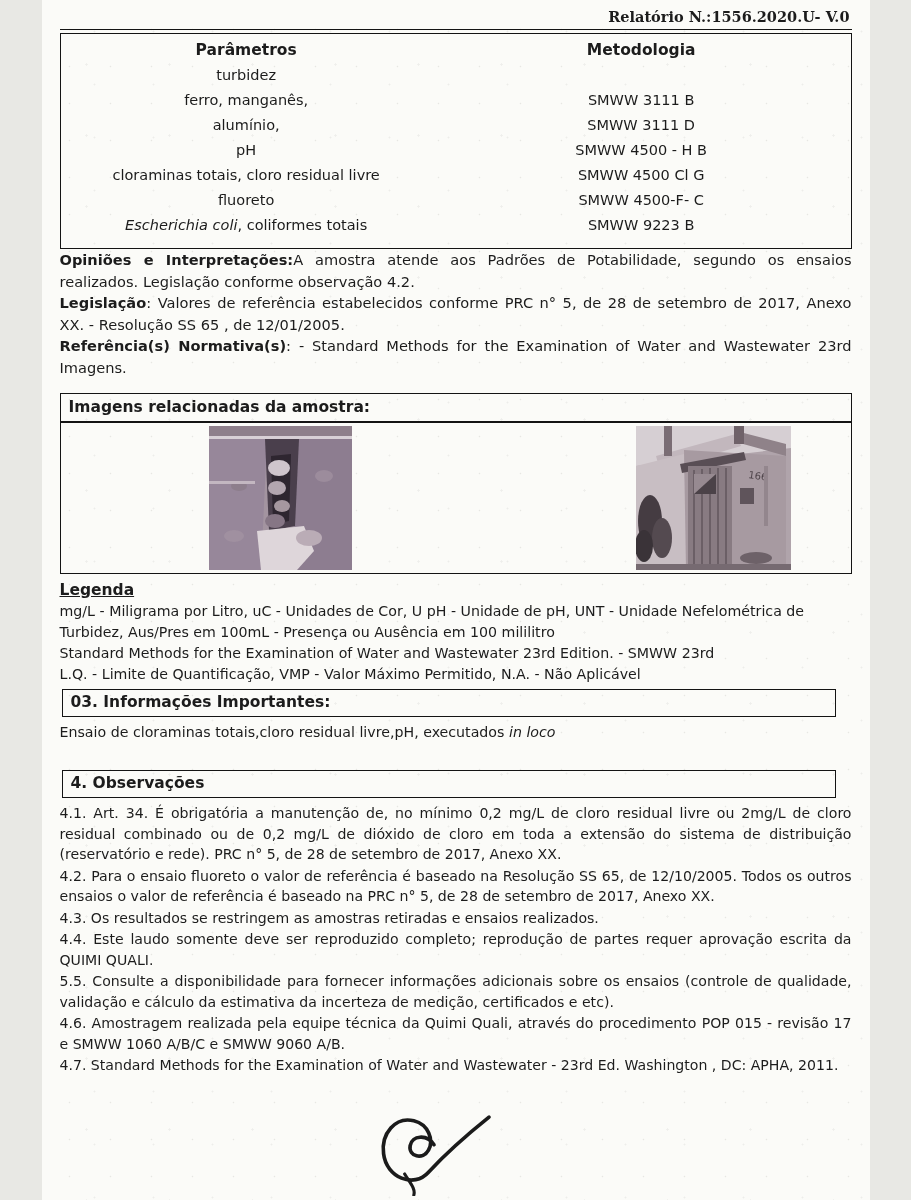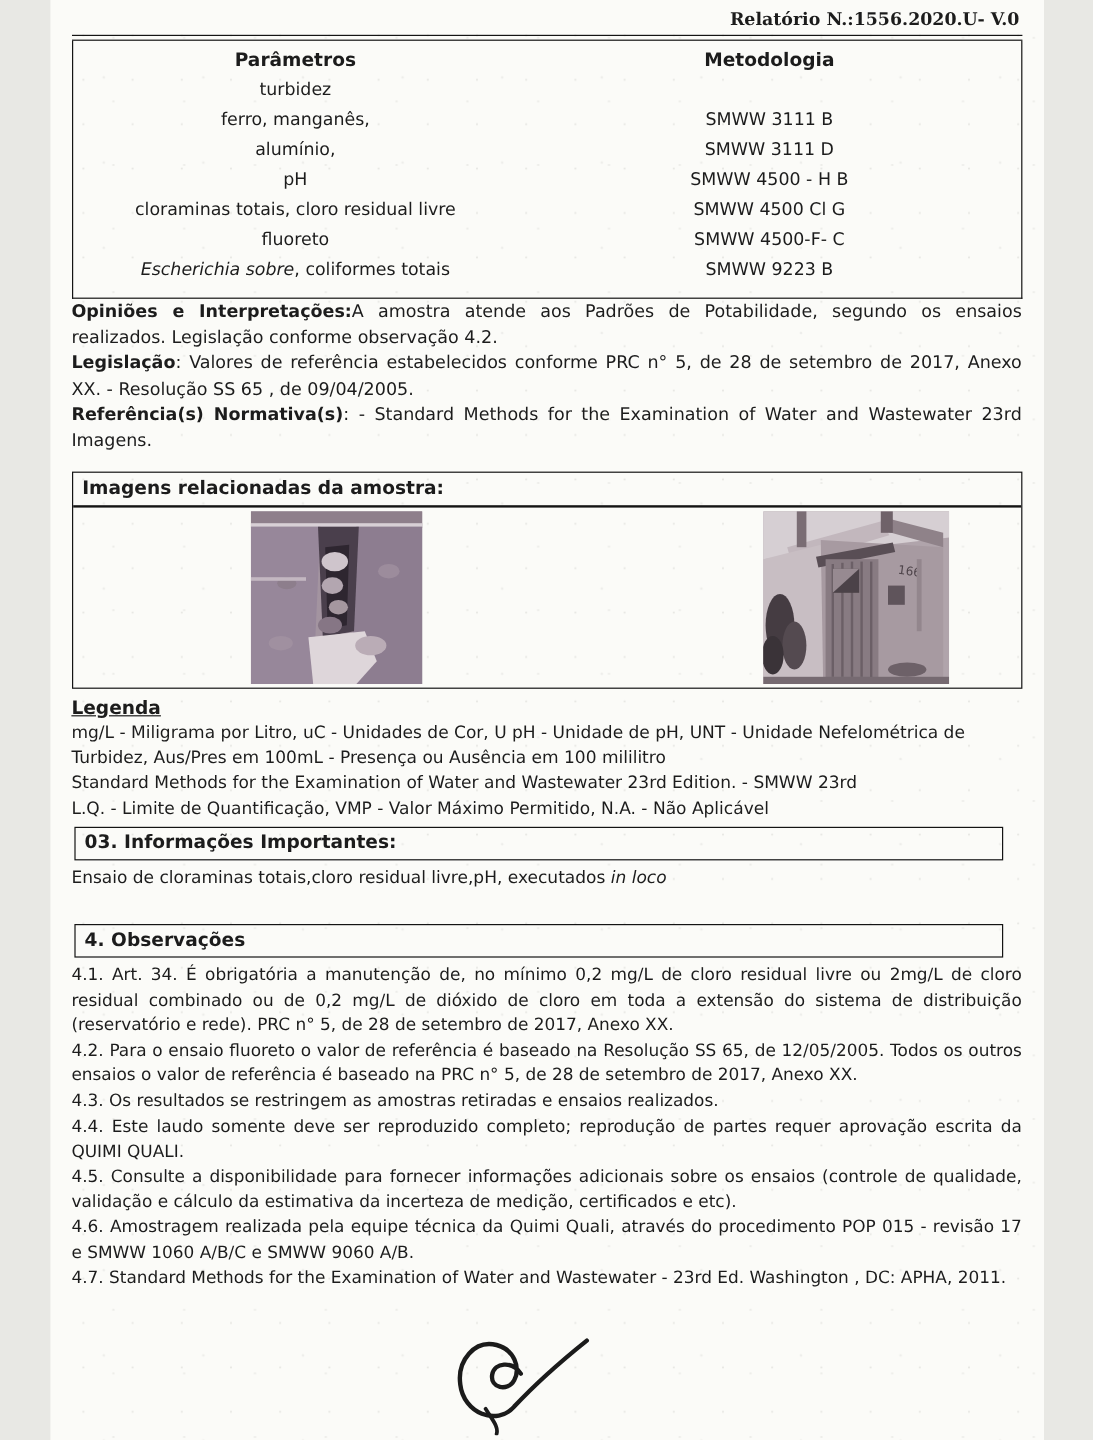--- a/index.html
+++ b/index.html
@@ -90,28 +90,28 @@
     </div>
     <div class="mrow">
       <div class="cell"><span class="it"></span><span>cloraminas totais, cloro residual livre</span></div>
       <div class="cell">SMWW 4500 Cl G</div>
     </div>
     <div class="mrow">
       <div class="cell"><span class="it"></span><span>fluoreto</span></div>
       <div class="cell">SMWW 4500-F- C</div>
     </div>
     <div class="mrow">
-      <div class="cell"><span class="it">Escherichia sobre</span><span>, coliformes totais</span></div>
+      <div class="cell"><span class="it">Escherichia coli</span><span>, coliformes totais</span></div>
       <div class="cell">SMWW 9223 B</div>
     </div>
   </div>
 
   <div class="opinions">
     <p><span class="b">Opiniões e Interpretações:</span><span>A amostra atende aos Padrões de Potabilidade, segundo os ensaios realizados. Legislação conforme observação 4.2.</span></p>
-    <p><span class="b">Legislação</span><span>: Valores de referência estabelecidos conforme PRC n° 5, de 28 de setembro de 2017, Anexo XX. - Resolução SS 65 , de 09/04/2005.</span></p>
+    <p><span class="b">Legislação</span><span>: Valores de referência estabelecidos conforme PRC n° 5, de 28 de setembro de 2017, Anexo XX. - Resolução SS 65 , de 12/01/2005.</span></p>
     <p><span class="b">Referência(s) Normativa(s)</span><span>: - Standard Methods for the Examination of Water and Wastewater 23rd Imagens.</span></p>
   </div>
 
   <div class="images-box">
     <div class="images-title">Imagens relacionadas da amostra:</div>
     <div class="photos">
       <div class="photo photo1">
         <svg width="143" height="144" viewBox="0 0 143 144">
           <rect x="0" y="0" width="143" height="144" fill="#a394a0"></rect>
           <rect x="0" y="0" width="143" height="14" fill="#8e7f8b"></rect>
@@ -176,24 +176,24 @@
   </div>
   <div class="info-text">
     <span>Ensaio de cloraminas totais,cloro residual livre,pH, executados </span><span class="it">in loco</span>
   </div>
 
   <div class="titled-box box-obs">
     <span>4. Observações</span>
   </div>
   <div class="obs">
     <p>4.1. Art. 34. É obrigatória a manutenção de, no mínimo 0,2 mg/L de cloro residual livre ou 2mg/L de cloro residual combinado ou de 0,2 mg/L de dióxido de cloro em toda a extensão do sistema de distribuição (reservatório e rede). PRC n° 5, de 28 de setembro de 2017, Anexo XX.</p>
-    <p>4.2. Para o ensaio fluoreto o valor de referência é baseado na Resolução SS 65, de 12/05/2005. Todos os outros ensaios o valor de referência é baseado na PRC n° 5, de 28 de setembro de 2017, Anexo XX.</p>
+    <p>4.2. Para o ensaio fluoreto o valor de referência é baseado na Resolução SS 65, de 12/10/2005. Todos os outros ensaios o valor de referência é baseado na PRC n° 5, de 28 de setembro de 2017, Anexo XX.</p>
     <p>4.3. Os resultados se restringem as amostras retiradas e ensaios realizados.</p>
     <p>4.4. Este laudo somente deve ser reproduzido completo; reprodução de partes requer aprovação escrita da QUIMI QUALI.</p>
-    <p>4.5. Consulte a disponibilidade para fornecer informações adicionais sobre os ensaios (controle de qualidade, validação e cálculo da estimativa da incerteza de medição, certificados e etc).</p>
+    <p>5.5. Consulte a disponibilidade para fornecer informações adicionais sobre os ensaios (controle de qualidade, validação e cálculo da estimativa da incerteza de medição, certificados e etc).</p>
     <p>4.6. Amostragem realizada pela equipe técnica da Quimi Quali, através do procedimento POP 015 - revisão 17 e SMWW 1060 A/B/C e SMWW 9060 A/B.</p>
     <p>4.7. Standard Methods for the Examination of Water and Wastewater - 23rd Ed. Washington , DC: APHA, 2011.</p>
   </div>
 
   <svg class="signature" width="170" height="88" viewBox="0 0 180 96">
     <path d="M 66,40 C 58,28 42,30 40,41 C 38,53 54,57 60,46 C 66,35 60,18 44,14 C 24,9 8,28 11,50 C 14,76 44,88 60,70 C 74,55 96,34 126,10" fill="none" stroke="#1b1b1b" stroke-width="4" stroke-linecap="round"></path>
     <path d="M 34,72 C 40,82 46,88 44,95" fill="none" stroke="#1b1b1b" stroke-width="3.4" stroke-linecap="round"></path>
   </svg>
   <div class="signer">
     <div>Carolina Cione Coppi</div>

